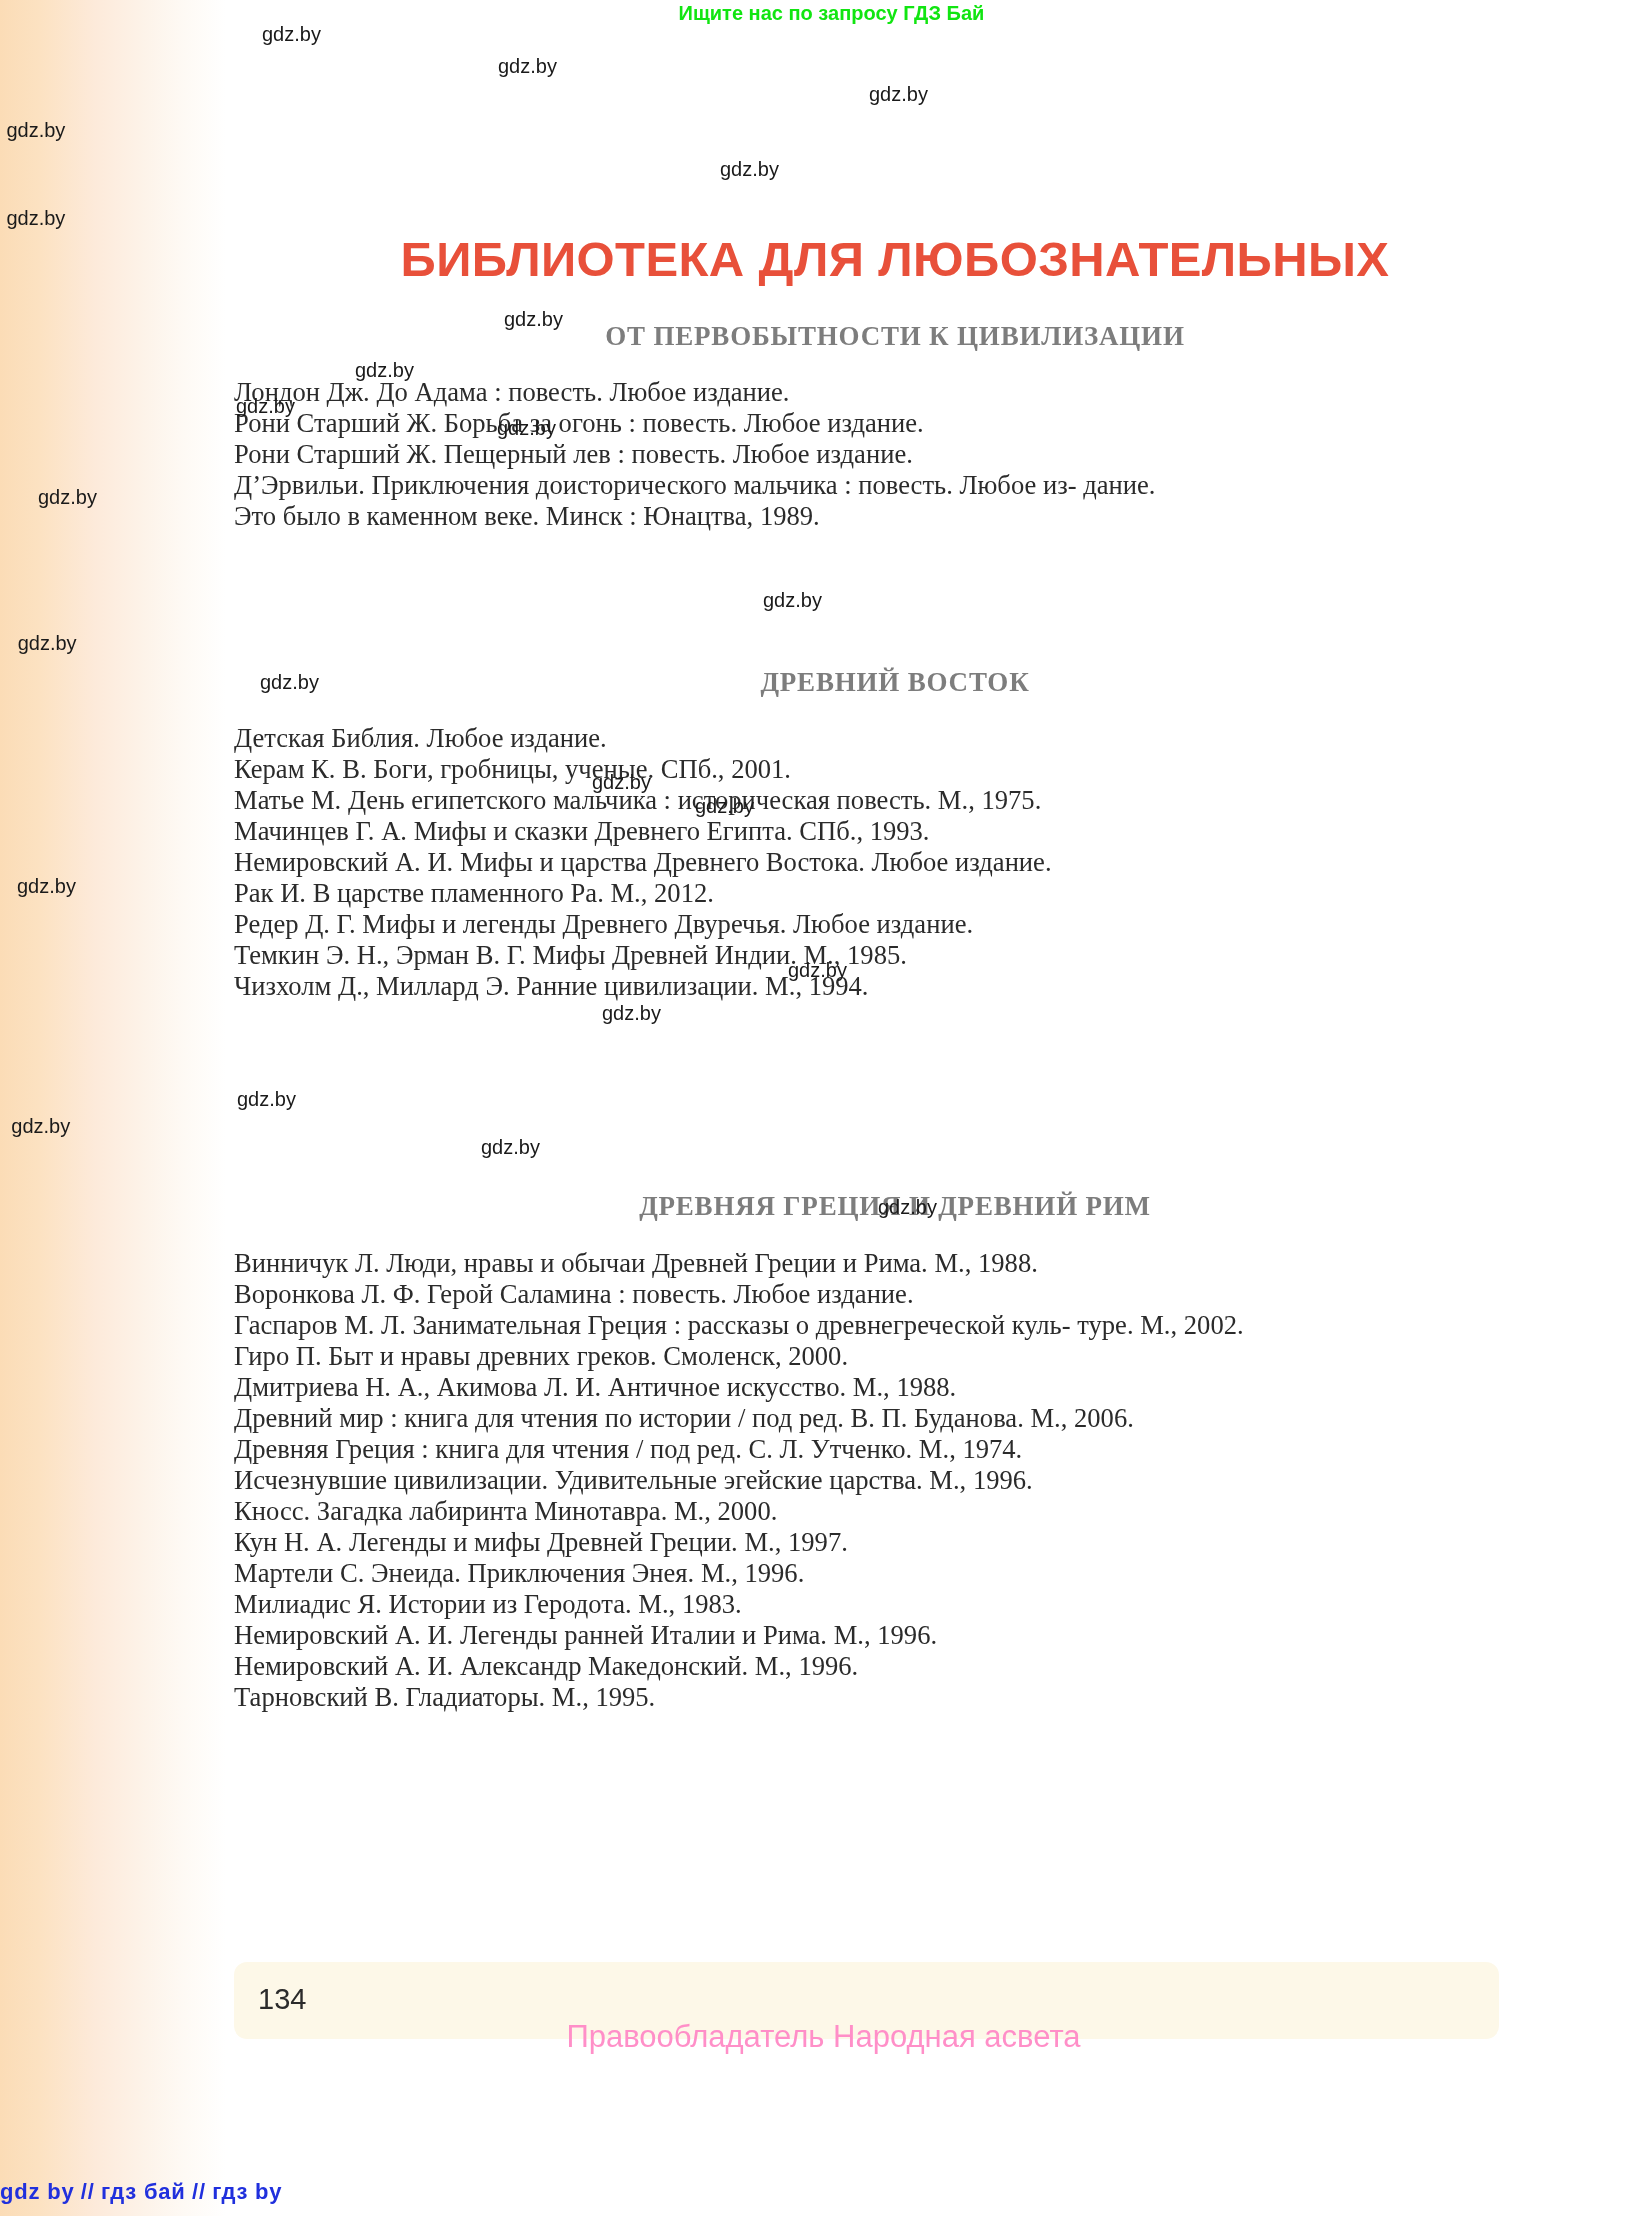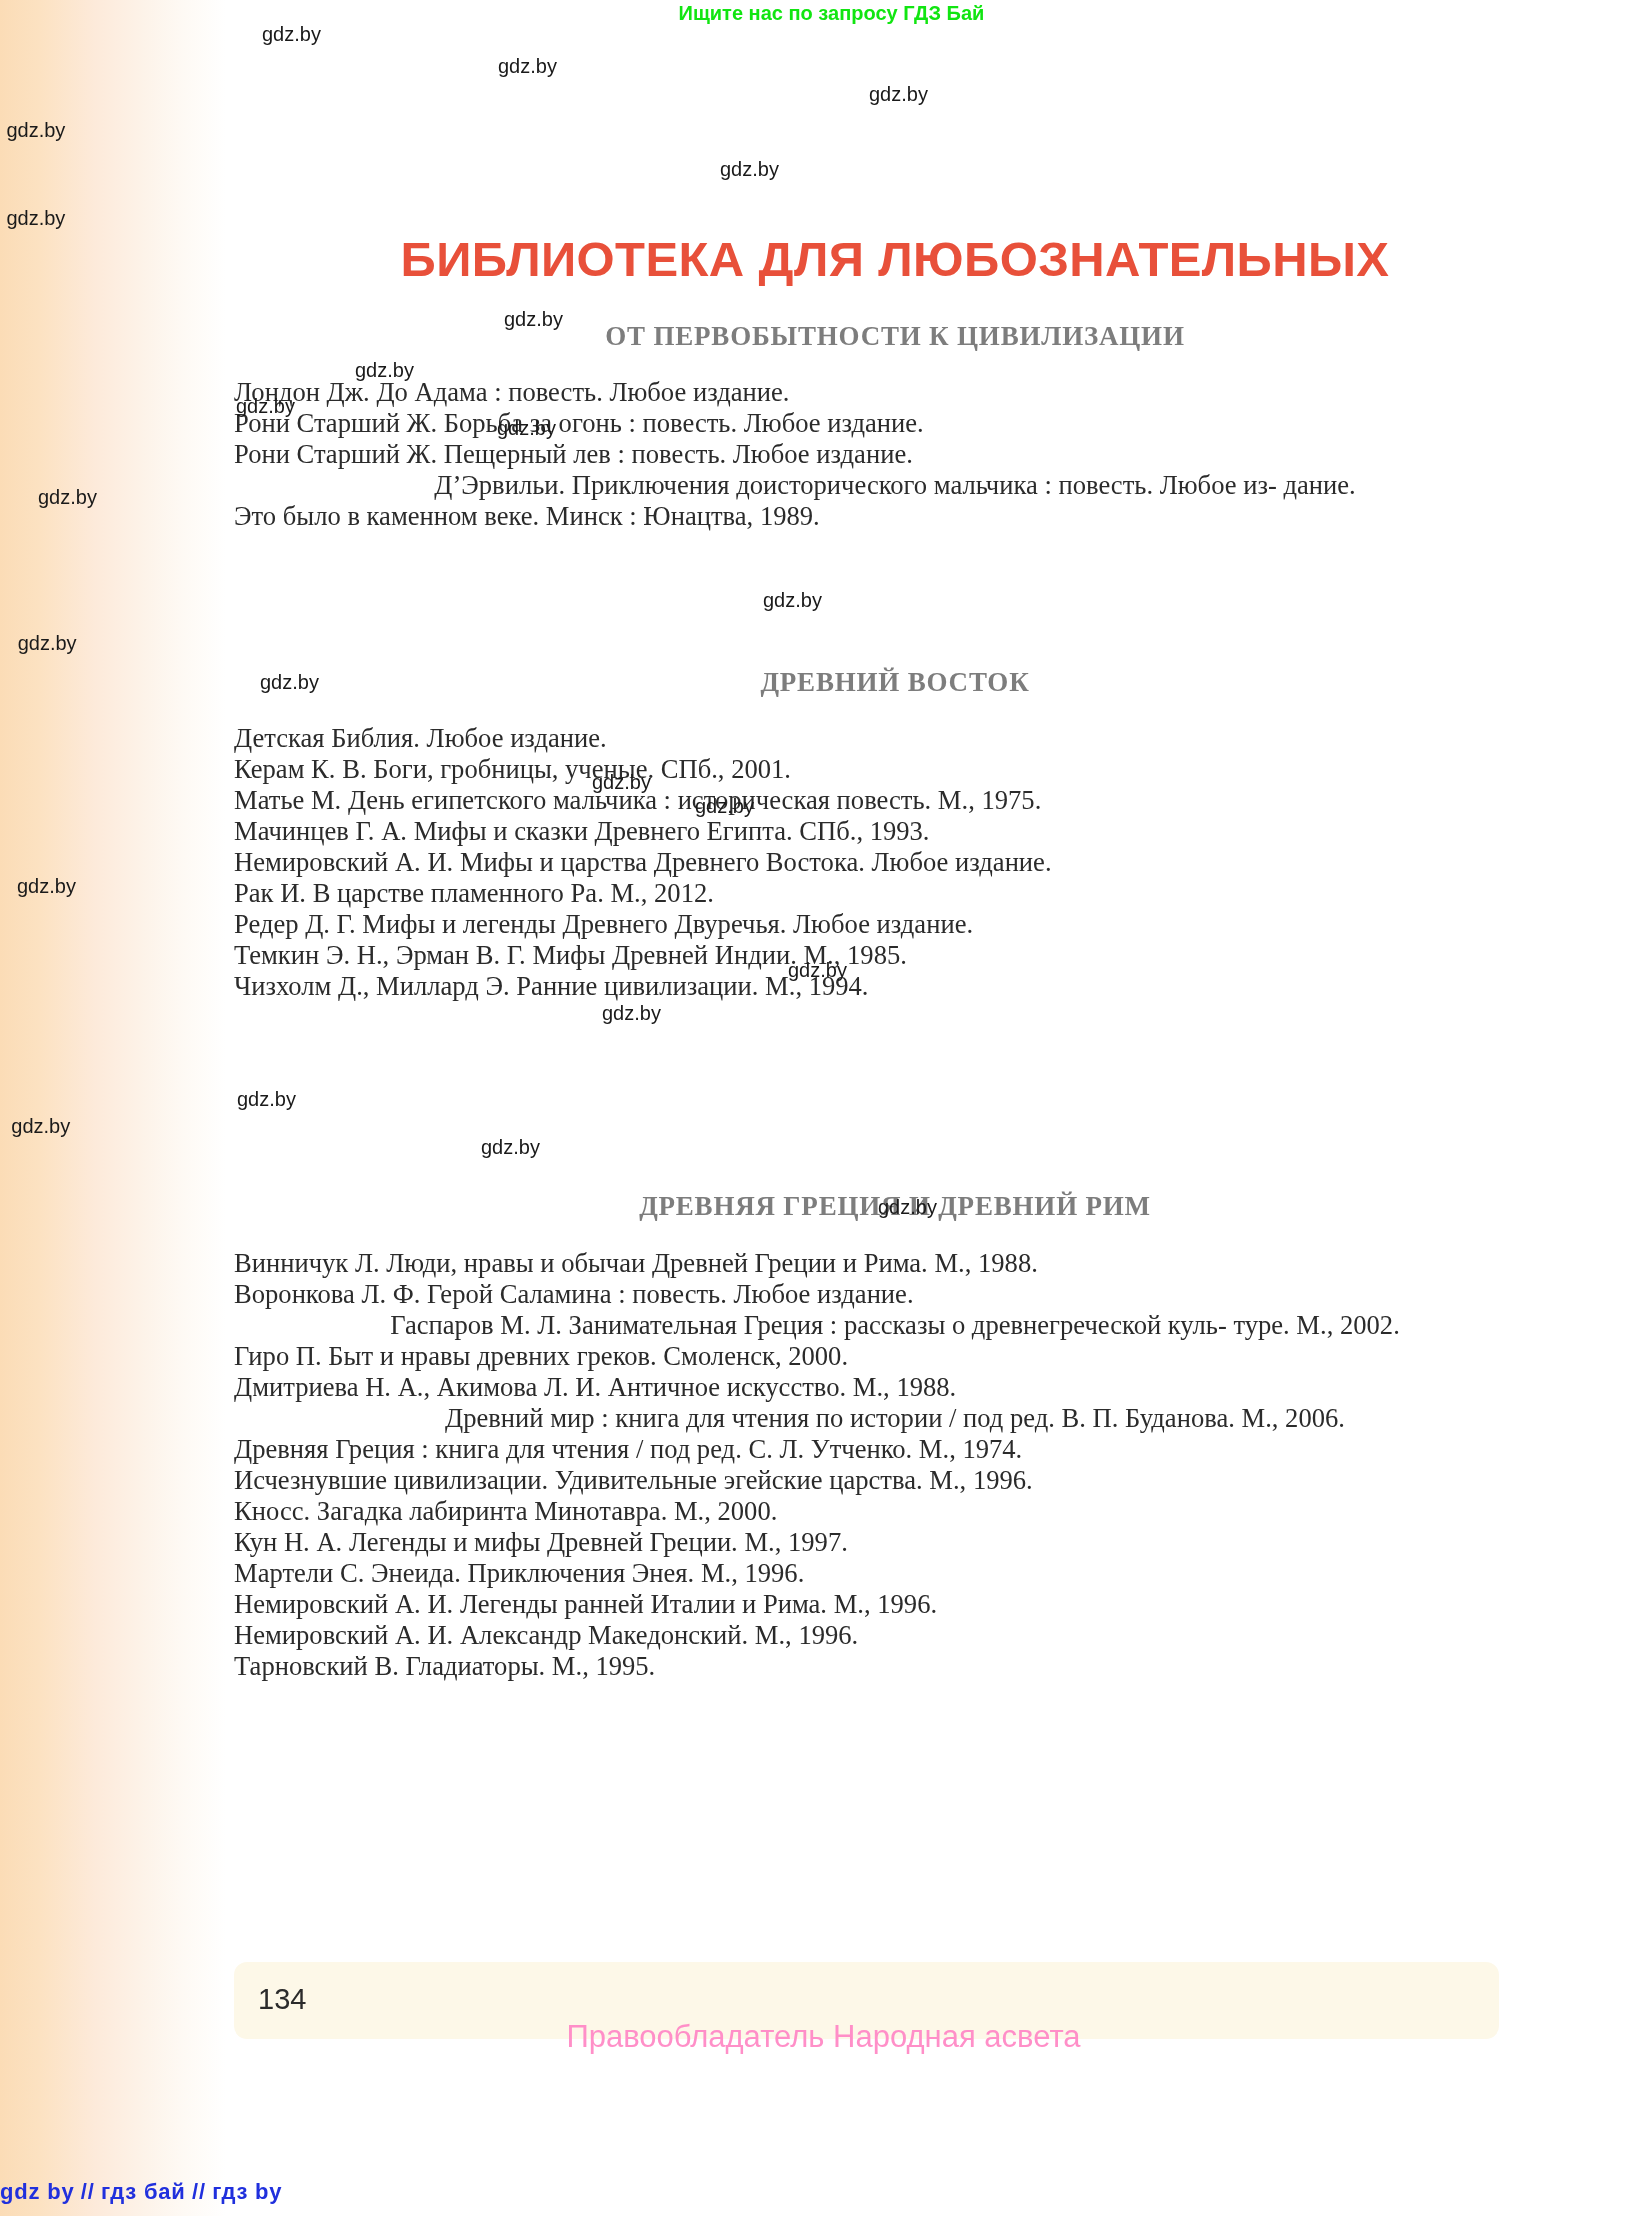--- a/index.html
+++ b/index.html
@@ -106,21 +106,21 @@
     width: 1322px;
     font-family: "Liberation Serif", serif;
     font-size: 26.6px;
     color: #2b2b2b;
     line-height: 31px;
   }
   #list-1 { top: 377px; }
   #list-2 { top: 723px; }
   #list-3 { top: 1248px; }
   .entries .line { white-space: nowrap; }
-  .entries .line.wrap { white-space: normal; text-align: center; }
+  .entries .line.wrap { white-space: normal; }
 
   
   #page-strip {
     position: absolute;
     left: 234px;
     top: 1962px;
     width: 1265px;
     height: 77px;
     background: #fdf8e8;
     border-radius: 13px;
@@ -197,20 +197,21 @@
       <div class="line">Воронкова Л. Ф. Герой Саламина : повесть. Любое издание.</div>
       <div class="line wrap">Гаспаров М. Л. Занимательная Греция : рассказы о древнегреческой куль-&nbsp;туре. М., 2002.</div>
       <div class="line">Гиро П. Быт и нравы древних греков. Смоленск, 2000.</div>
       <div class="line">Дмитриева Н. А., Акимова Л. И. Античное искусство. М., 1988.</div>
       <div class="line wrap">Древний мир : книга для чтения по истории / под ред. В. П. Буданова.&nbsp;М., 2006.</div>
       <div class="line">Древняя Греция : книга для чтения / под ред. С. Л. Утченко. М., 1974.</div>
       <div class="line">Исчезнувшие цивилизации. Удивительные эгейские царства. М., 1996.</div>
       <div class="line">Кносс. Загадка лабиринта Минотавра. М., 2000.</div>
       <div class="line">Кун Н. А. Легенды и мифы Древней Греции. М., 1997.</div>
       <div class="line">Мартели С. Энеида. Приключения Энея. М., 1996.</div>
+      <div class="line">Милиадис Я. Истории из Геродота. М., 1983.</div>
       <div class="line">Немировский А. И. Легенды ранней Италии и Рима. М., 1996.</div>
       <div class="line">Немировский А. И. Александр Македонский. М., 1996.</div>
       <div class="line">Тарновский В. Гладиаторы. М., 1995.</div>
     </div>
 
   </div>
 
   <div id="page-strip"></div>
   <div id="page-number">134</div>
   <div id="copyright">Правообладатель Народная асвета</div>

